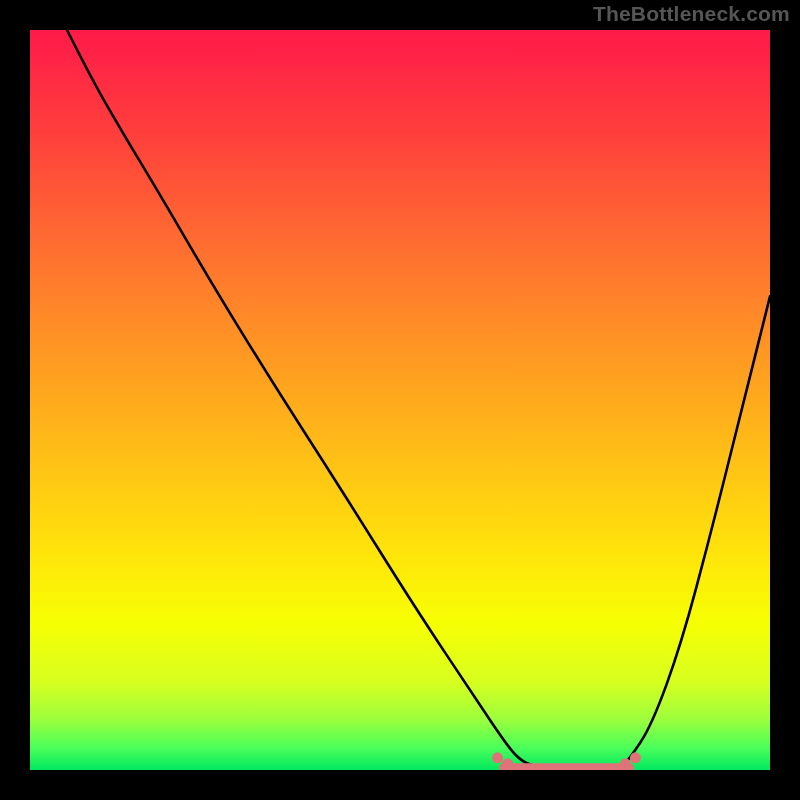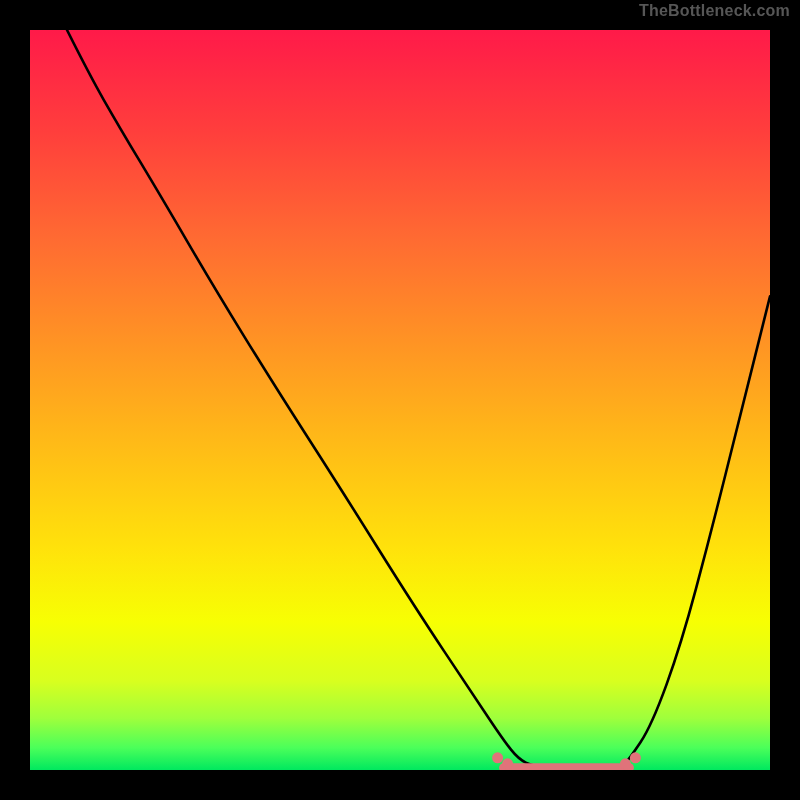--- a/index.html
+++ b/index.html
@@ -8,21 +8,21 @@
     position: relative;
     width: 800px;
     height: 800px;
     background: #000;
   }
   .watermark {
     position: absolute;
     top: 2px;
     right: 10px;
     font-family: Arial, Helvetica, sans-serif;
-    font-size: 16px;
+    font-size: 21px;
     font-weight: 600;
     color: #565656;
     letter-spacing: 0.2px;
     z-index: 10;
   }
   .plot {
     position: absolute;
     left: 30px;
     top: 30px;
     width: 740px;

